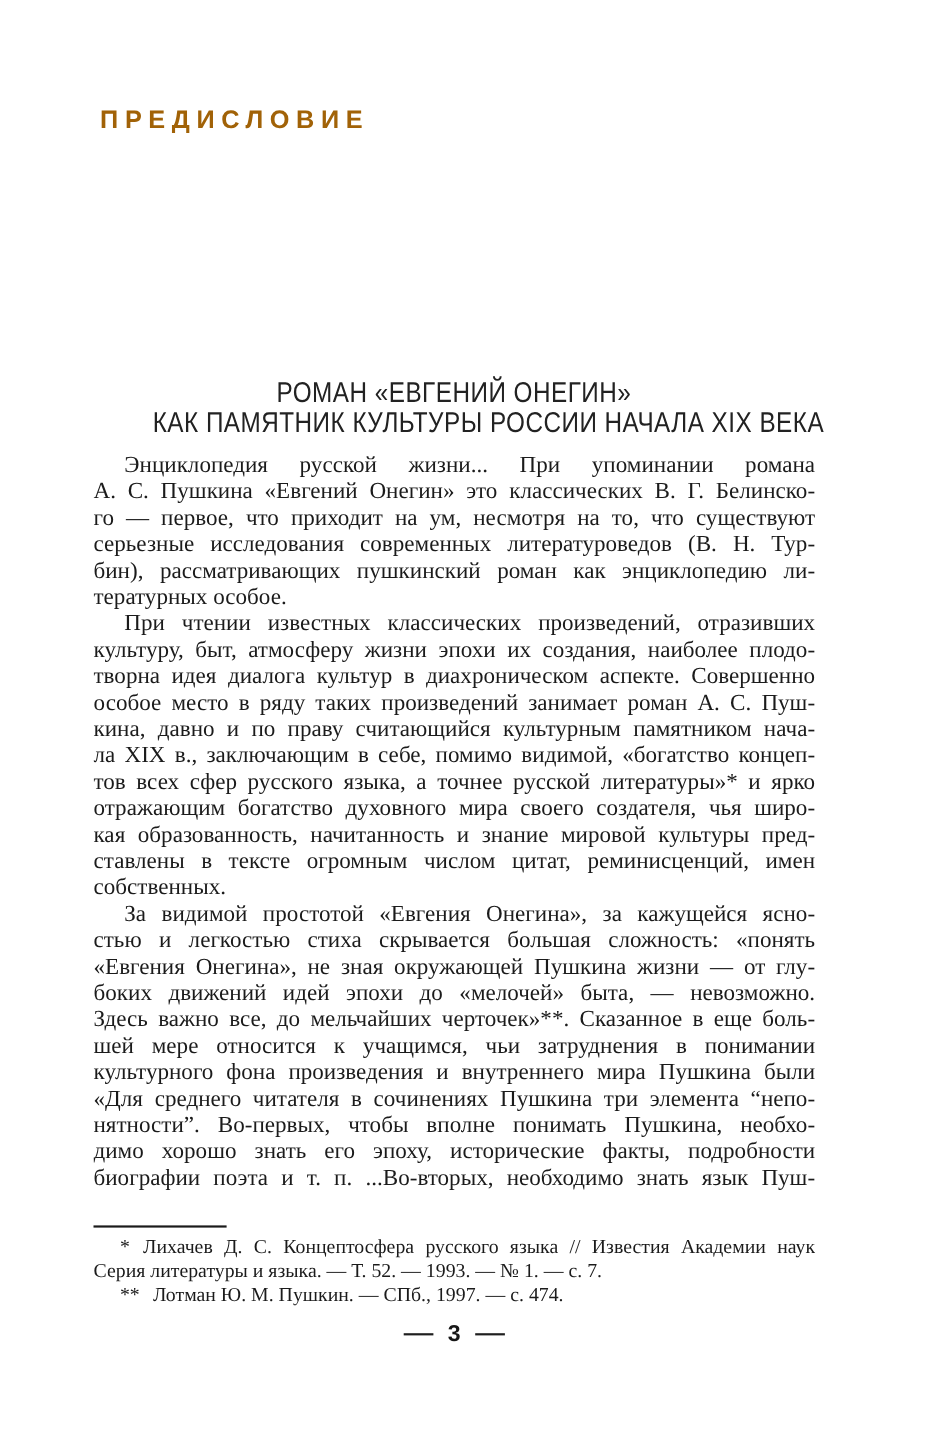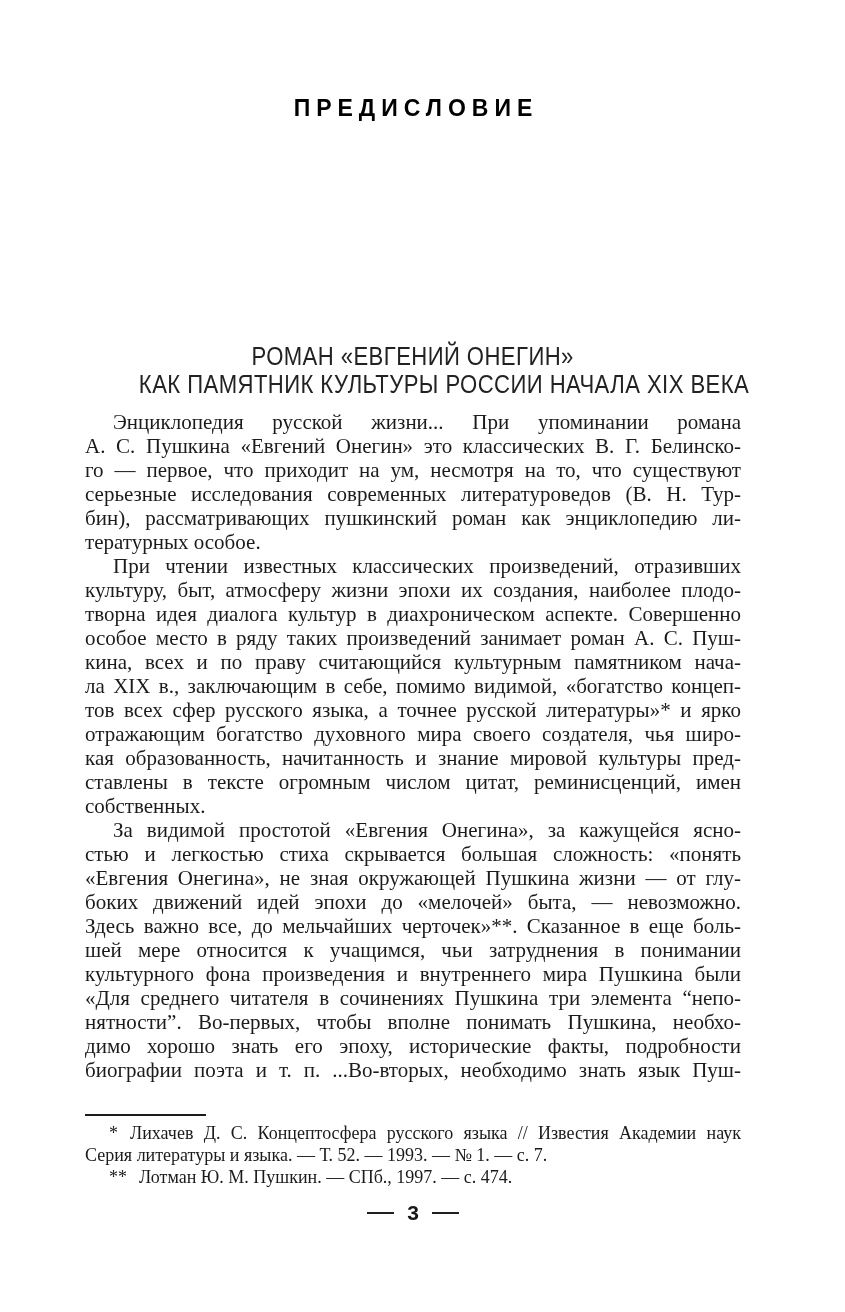--- a/index.html
+++ b/index.html
@@ -11,27 +11,26 @@
     color: #1b1b1b;
     font-family: "Liberation Serif", serif;
     overflow: hidden;
   }
   .heading {
     position: absolute;
     top: 95px;
     left: 85px;
     width: 656px;
     margin: 0;
-    text-align: center;
     font-family: "Liberation Sans", sans-serif;
     font-weight: bold;
     font-size: 23px;
     letter-spacing: 6px;
     text-indent: 6px;
-    color: #000000;
+    color: #a16207;
   }
   .subtitle {
     position: absolute;
     top: 342px;
     left: 85px;
     width: 656px;
     text-align: center;
     font-family: "Liberation Sans", sans-serif;
     font-size: 26px;
     line-height: 28px;
@@ -132,21 +131,21 @@
         <div class="tline">го — первое, что приходит на ум, несмотря на то, что существуют</div>
         <div class="tline">серьезные исследования современных литературоведов (В. Н. Тур-</div>
         <div class="tline">бин), рассматривающих пушкинский роман как энциклопедию ли-</div>
         <div class="tline ragged">тературных особое.</div>
       </div>
       <div class="paragraph">
         <div class="tline indent">При чтении известных классических произведений, отразивших</div>
         <div class="tline">культуру, быт, атмосферу жизни эпохи их создания, наиболее плодо-</div>
         <div class="tline">творна идея диалога культур в диахроническом аспекте. Совершенно</div>
         <div class="tline">особое место в ряду таких произведений занимает роман А. С. Пуш-</div>
-        <div class="tline">кина, всех и по праву считающийся культурным памятником нача-</div>
+        <div class="tline">кина, давно и по праву считающийся культурным памятником нача-</div>
         <div class="tline">ла XIX в., заключающим в себе, помимо видимой, «богатство концеп-</div>
         <div class="tline">тов всех сфер русского языка, а точнее русской литературы»* и ярко</div>
         <div class="tline">отражающим богатство духовного мира своего создателя, чья широ-</div>
         <div class="tline">кая образованность, начитанность и знание мировой культуры пред-</div>
         <div class="tline">ставлены в тексте огромным числом цитат, реминисценций, имен</div>
         <div class="tline ragged">собственных.</div>
       </div>
       <div class="paragraph">
         <div class="tline indent">За видимой простотой «Евгения Онегина», за кажущейся ясно-</div>
         <div class="tline">стью и легкостью стиха скрывается большая сложность: «понять</div>

